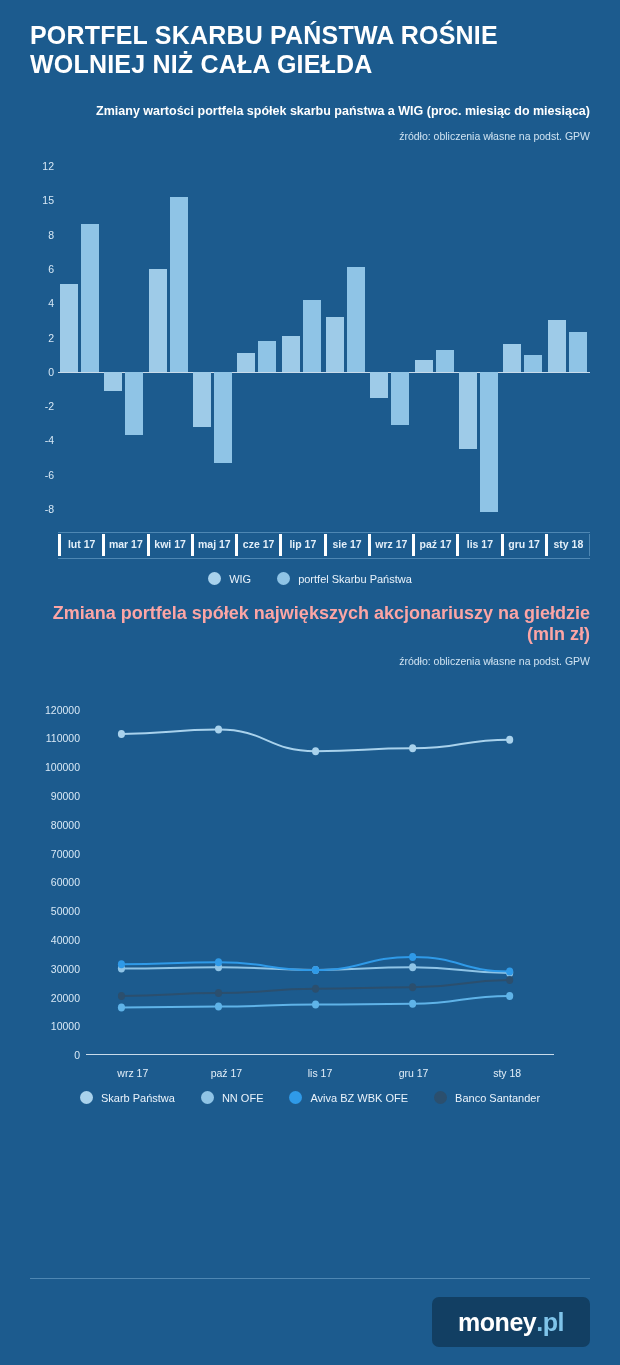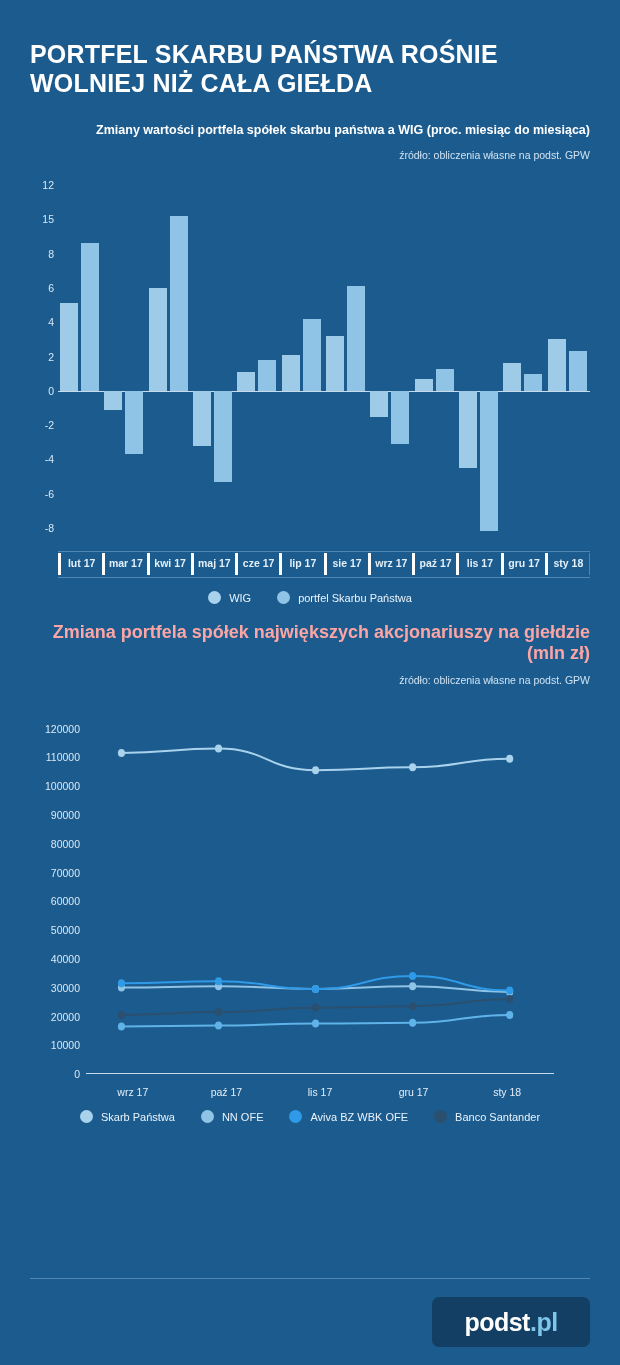--- a/index.html
+++ b/index.html
@@ -17,21 +17,21 @@
   }
   .page {
     width: 620px;
     height: 1365px;
     background: #1c5b8e;
     position: relative;
     box-sizing: border-box;
     padding: 0 30px;
   }
   .headline {
-    padding-top: 40px;
+    padding-top: 21px;
     font-size: 25px;
     font-weight: bold;
     line-height: 1.14;
     letter-spacing: 0.2px;
     text-transform: uppercase;
     color: #ffffff;
   }
   .subtitle {
     margin-top: 24px;
     text-align: right;
@@ -396,17 +396,17 @@
         <span>Aviva BZ WBK OFE</span>
       </div>
       <div class="legend-item">
         <span class="dot" style="background: rgb(43, 79, 110);"></span>
         <span>Banco Santander</span>
       </div>
     </div>
 
   <div class="footer-rule"></div>
   <div class="logo">
-    <span>podst</span>
+    <span>money</span>
       <span class="pl">.pl</span>
   </div>
 
 </div>
 
 </body></html>

